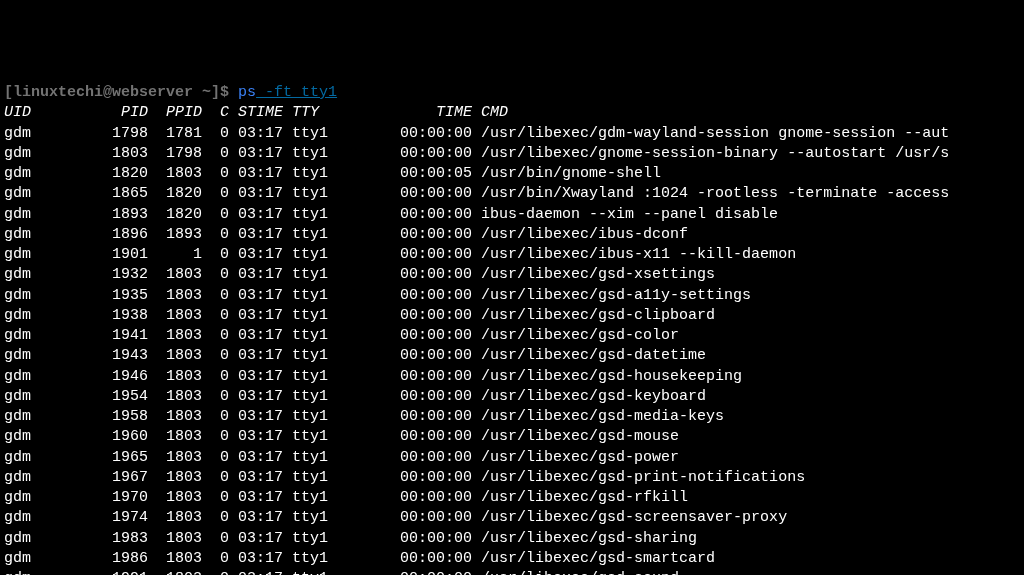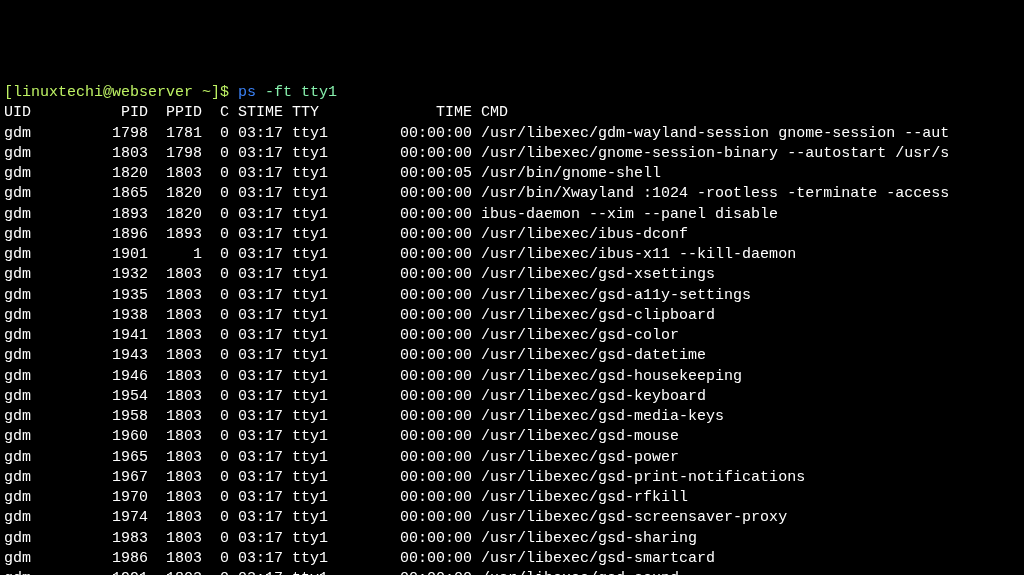--- a/index.html
+++ b/index.html
@@ -6,24 +6,24 @@
     body {
       background: #000;
       color: #fff;
       font-family: 'Courier New', 'Liberation Mono', monospace;
       font-size: 15px;
       line-height: 1.35;
       padding: 2px 4px;
       white-space: pre;
       overflow: hidden;
     }
-    .prompt-user { color: #bef264; }
+    .prompt-user { color: #737373; font-weight: bold; }
     .cmd-yellow { color: #3b82f6; }
-    .cmd-red { color: #86efac; }
-    .header { color: #00ff00; }
+    .cmd-red { color: #0369a1; text-decoration: underline; }
+    .header { color: #00ff00; font-style: italic; }
     .row { color: #fff; display: block; }
     .terminal { display: block; }
   </style>
 </head>
 <body>
 
 
 
 <div class="terminal"><span class="row"><span class="prompt-user">[linuxtechi@webserver ~]$ </span><span class="cmd-yellow">ps</span><span class="cmd-red"> -ft tty1</span></span><span class="row header" id="header-row">UID          PID  PPID  C STIME TTY             TIME CMD</span><div id="process-rows"><span class="row">gdm         1798  1781  0 03:17 tty1        00:00:00 /usr/libexec/gdm-wayland-session gnome-session --aut</span><span class="row">gdm         1803  1798  0 03:17 tty1        00:00:00 /usr/libexec/gnome-session-binary --autostart /usr/s</span><span class="row">gdm         1820  1803  0 03:17 tty1        00:00:05 /usr/bin/gnome-shell</span><span class="row">gdm         1865  1820  0 03:17 tty1        00:00:00 /usr/bin/Xwayland :1024 -rootless -terminate -access</span><span class="row">gdm         1893  1820  0 03:17 tty1        00:00:00 ibus-daemon --xim --panel disable</span><span class="row">gdm         1896  1893  0 03:17 tty1        00:00:00 /usr/libexec/ibus-dconf</span><span class="row">gdm         1901     1  0 03:17 tty1        00:00:00 /usr/libexec/ibus-x11 --kill-daemon</span><span class="row">gdm         1932  1803  0 03:17 tty1        00:00:00 /usr/libexec/gsd-xsettings</span><span class="row">gdm         1935  1803  0 03:17 tty1        00:00:00 /usr/libexec/gsd-a11y-settings</span><span class="row">gdm         1938  1803  0 03:17 tty1        00:00:00 /usr/libexec/gsd-clipboard</span><span class="row">gdm         1941  1803  0 03:17 tty1        00:00:00 /usr/libexec/gsd-color</span><span class="row">gdm         1943  1803  0 03:17 tty1        00:00:00 /usr/libexec/gsd-datetime</span><span class="row">gdm         1946  1803  0 03:17 tty1        00:00:00 /usr/libexec/gsd-housekeeping</span><span class="row">gdm         1954  1803  0 03:17 tty1        00:00:00 /usr/libexec/gsd-keyboard</span><span class="row">gdm         1958  1803  0 03:17 tty1        00:00:00 /usr/libexec/gsd-media-keys</span><span class="row">gdm         1960  1803  0 03:17 tty1        00:00:00 /usr/libexec/gsd-mouse</span><span class="row">gdm         1965  1803  0 03:17 tty1        00:00:00 /usr/libexec/gsd-power</span><span class="row">gdm         1967  1803  0 03:17 tty1        00:00:00 /usr/libexec/gsd-print-notifications</span><span class="row">gdm         1970  1803  0 03:17 tty1        00:00:00 /usr/libexec/gsd-rfkill</span><span class="row">gdm         1974  1803  0 03:17 tty1        00:00:00 /usr/libexec/gsd-screensaver-proxy</span><span class="row">gdm         1983  1803  0 03:17 tty1        00:00:00 /usr/libexec/gsd-sharing</span><span class="row">gdm         1986  1803  0 03:17 tty1        00:00:00 /usr/libexec/gsd-smartcard</span><span class="row">gdm         1991  1803  0 03:17 tty1        00:00:00 /usr/libexec/gsd-sound</span></div></div>
 

